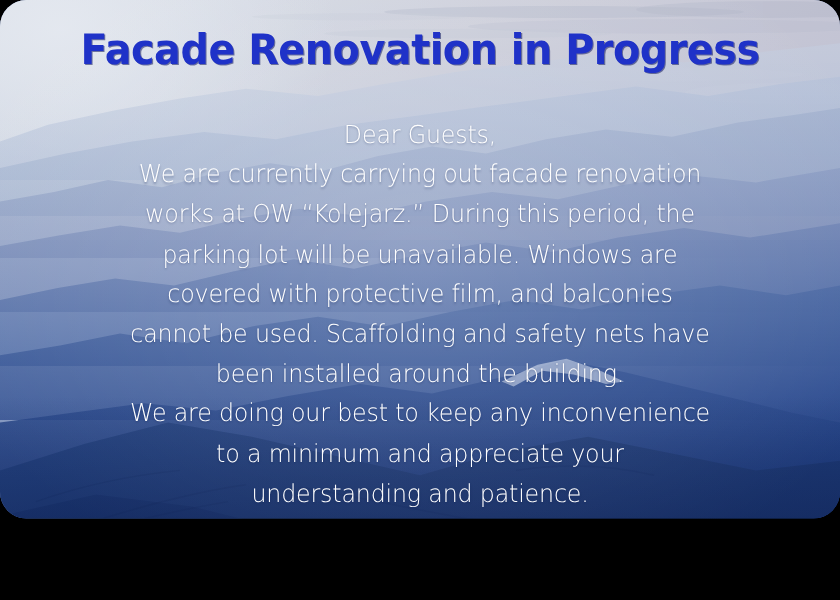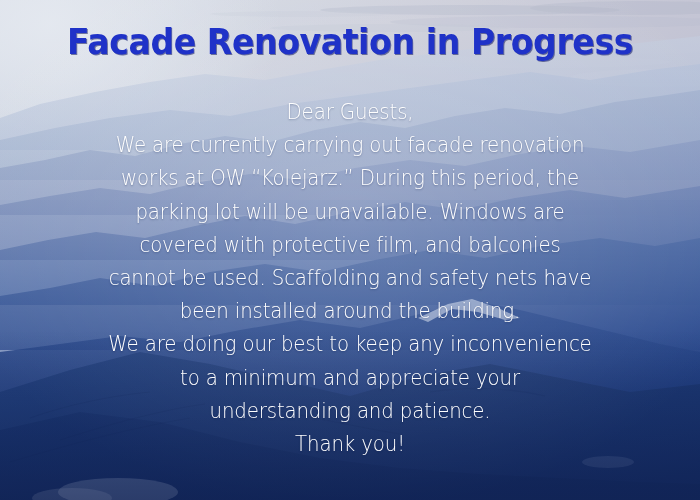--- a/index.html
+++ b/index.html
@@ -8,24 +8,25 @@
     padding: 0;
     background: #000;
   }
   body {
     font-family: "DejaVu Sans", sans-serif;
   }
 
   #notice-card {
     position: relative;
     width: 700px;
-    height: 500px;
+    height: 432px;
     overflow: hidden;
     background: #16306d;
     user-select: none;
+    border-radius: 22px;
   }
 
   
   #background-photo {
     position: absolute;
     inset: 0;
     overflow: hidden;
   }
   #background-photo svg {
     display: block;

